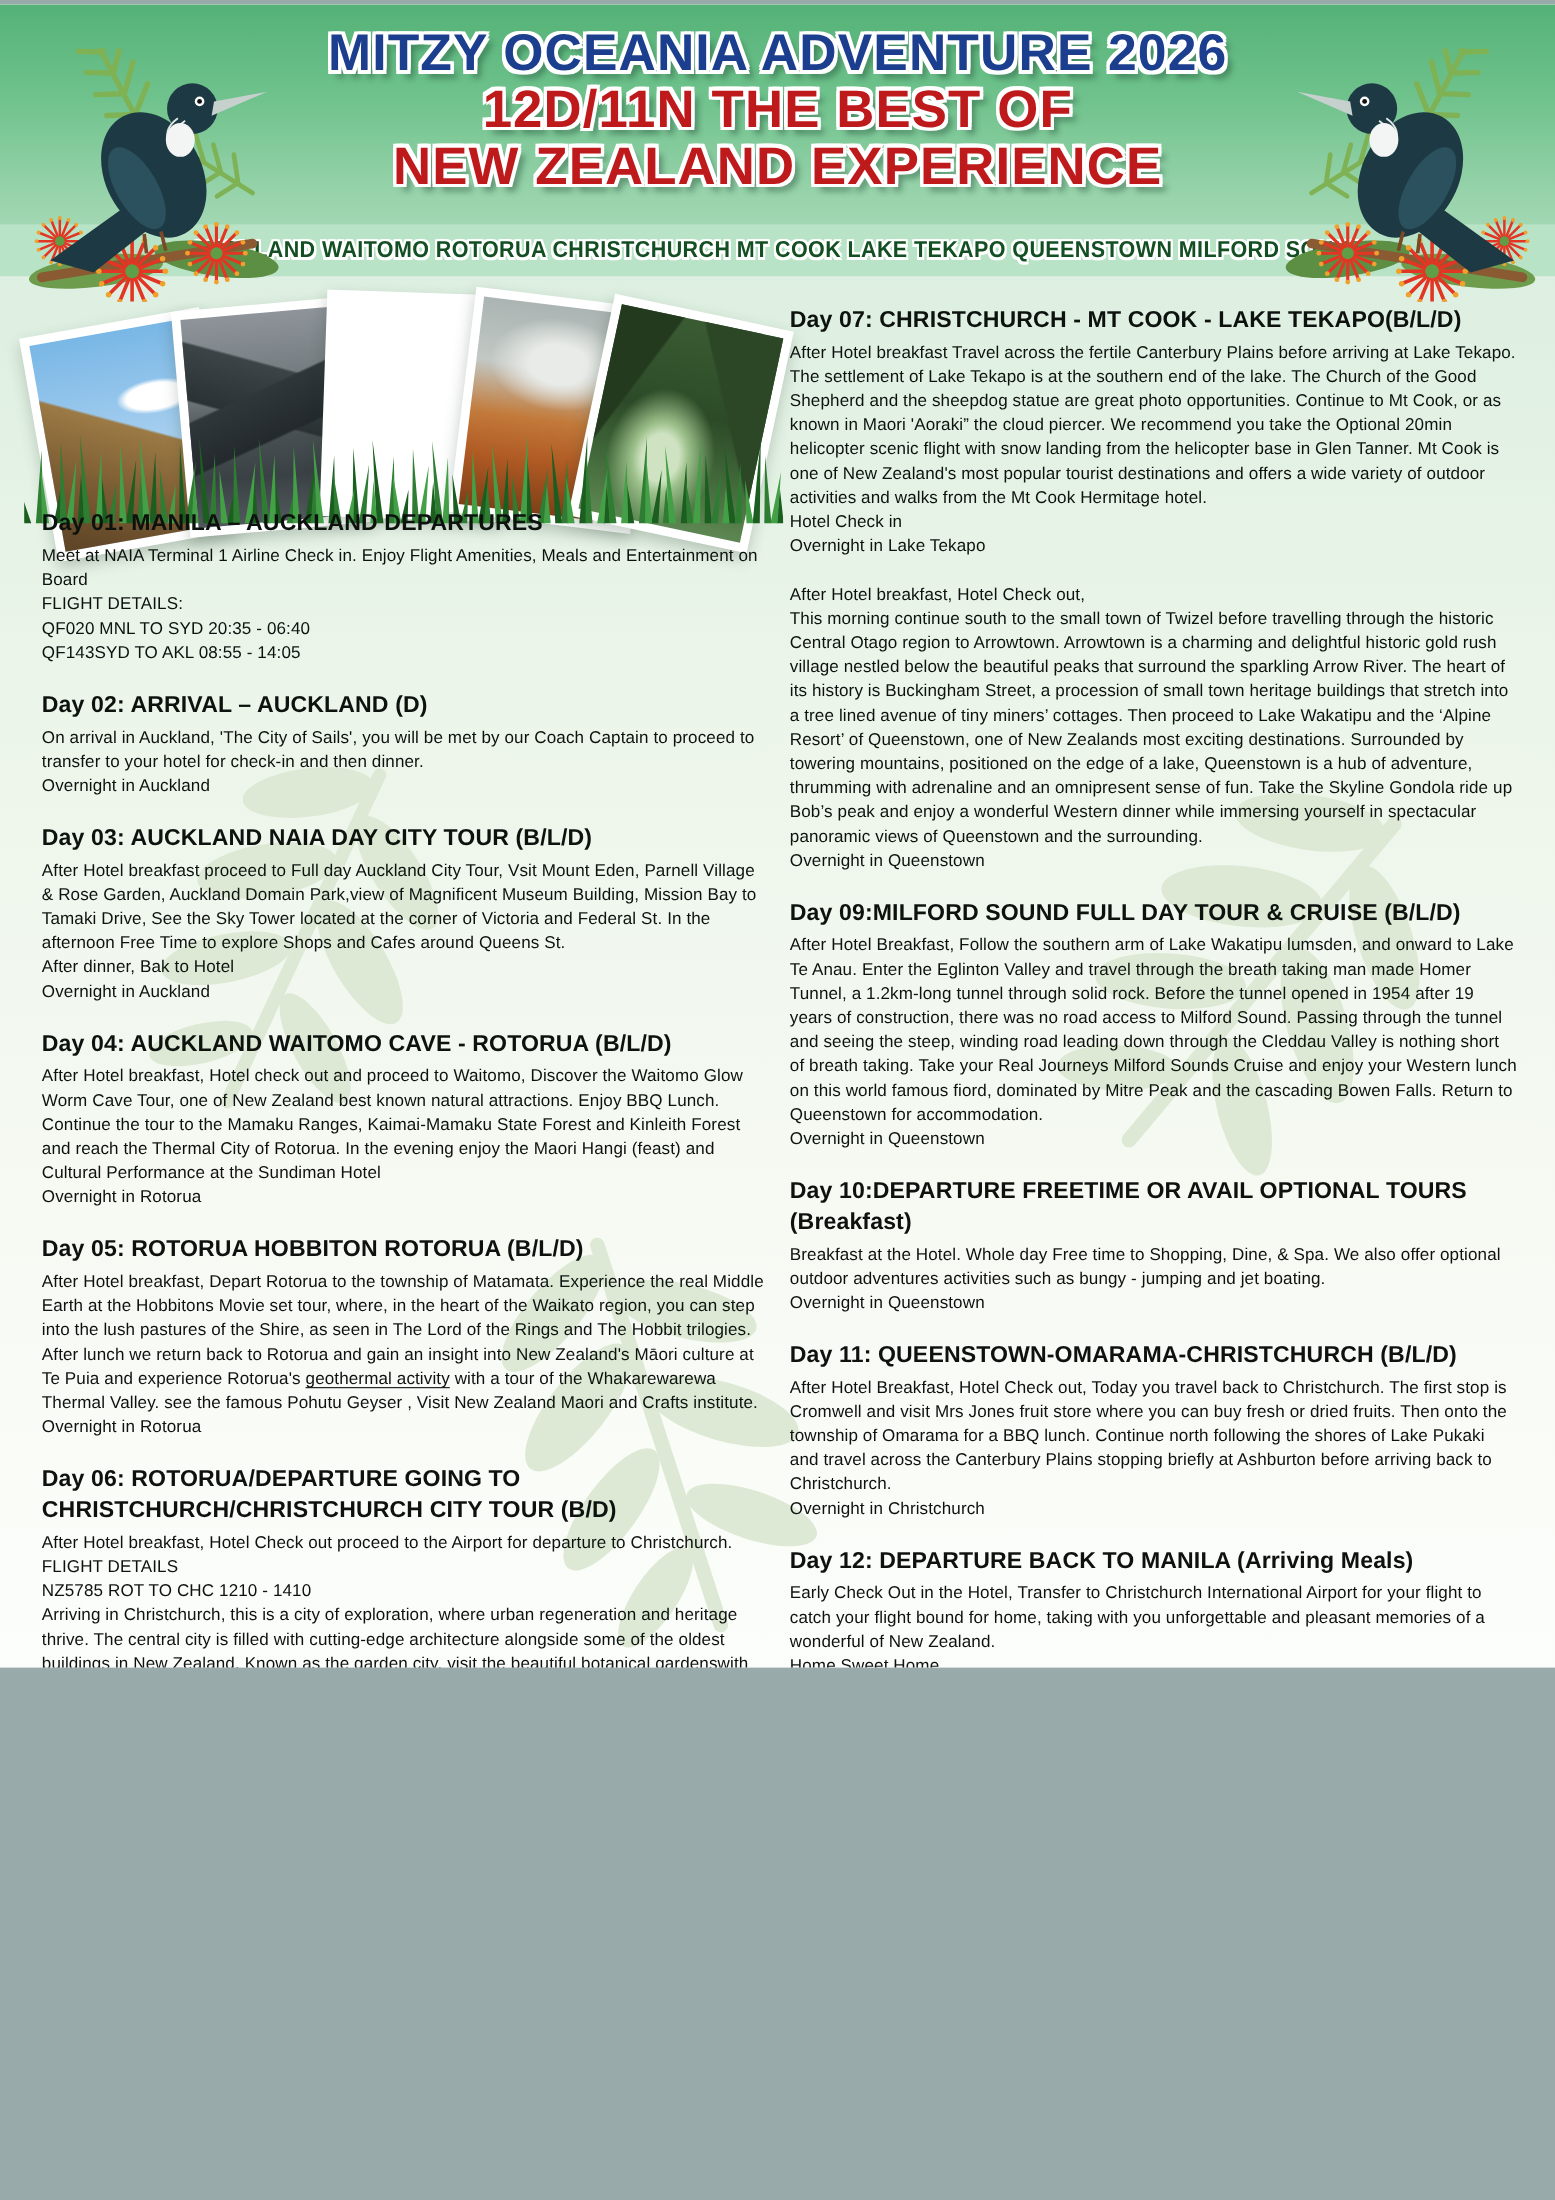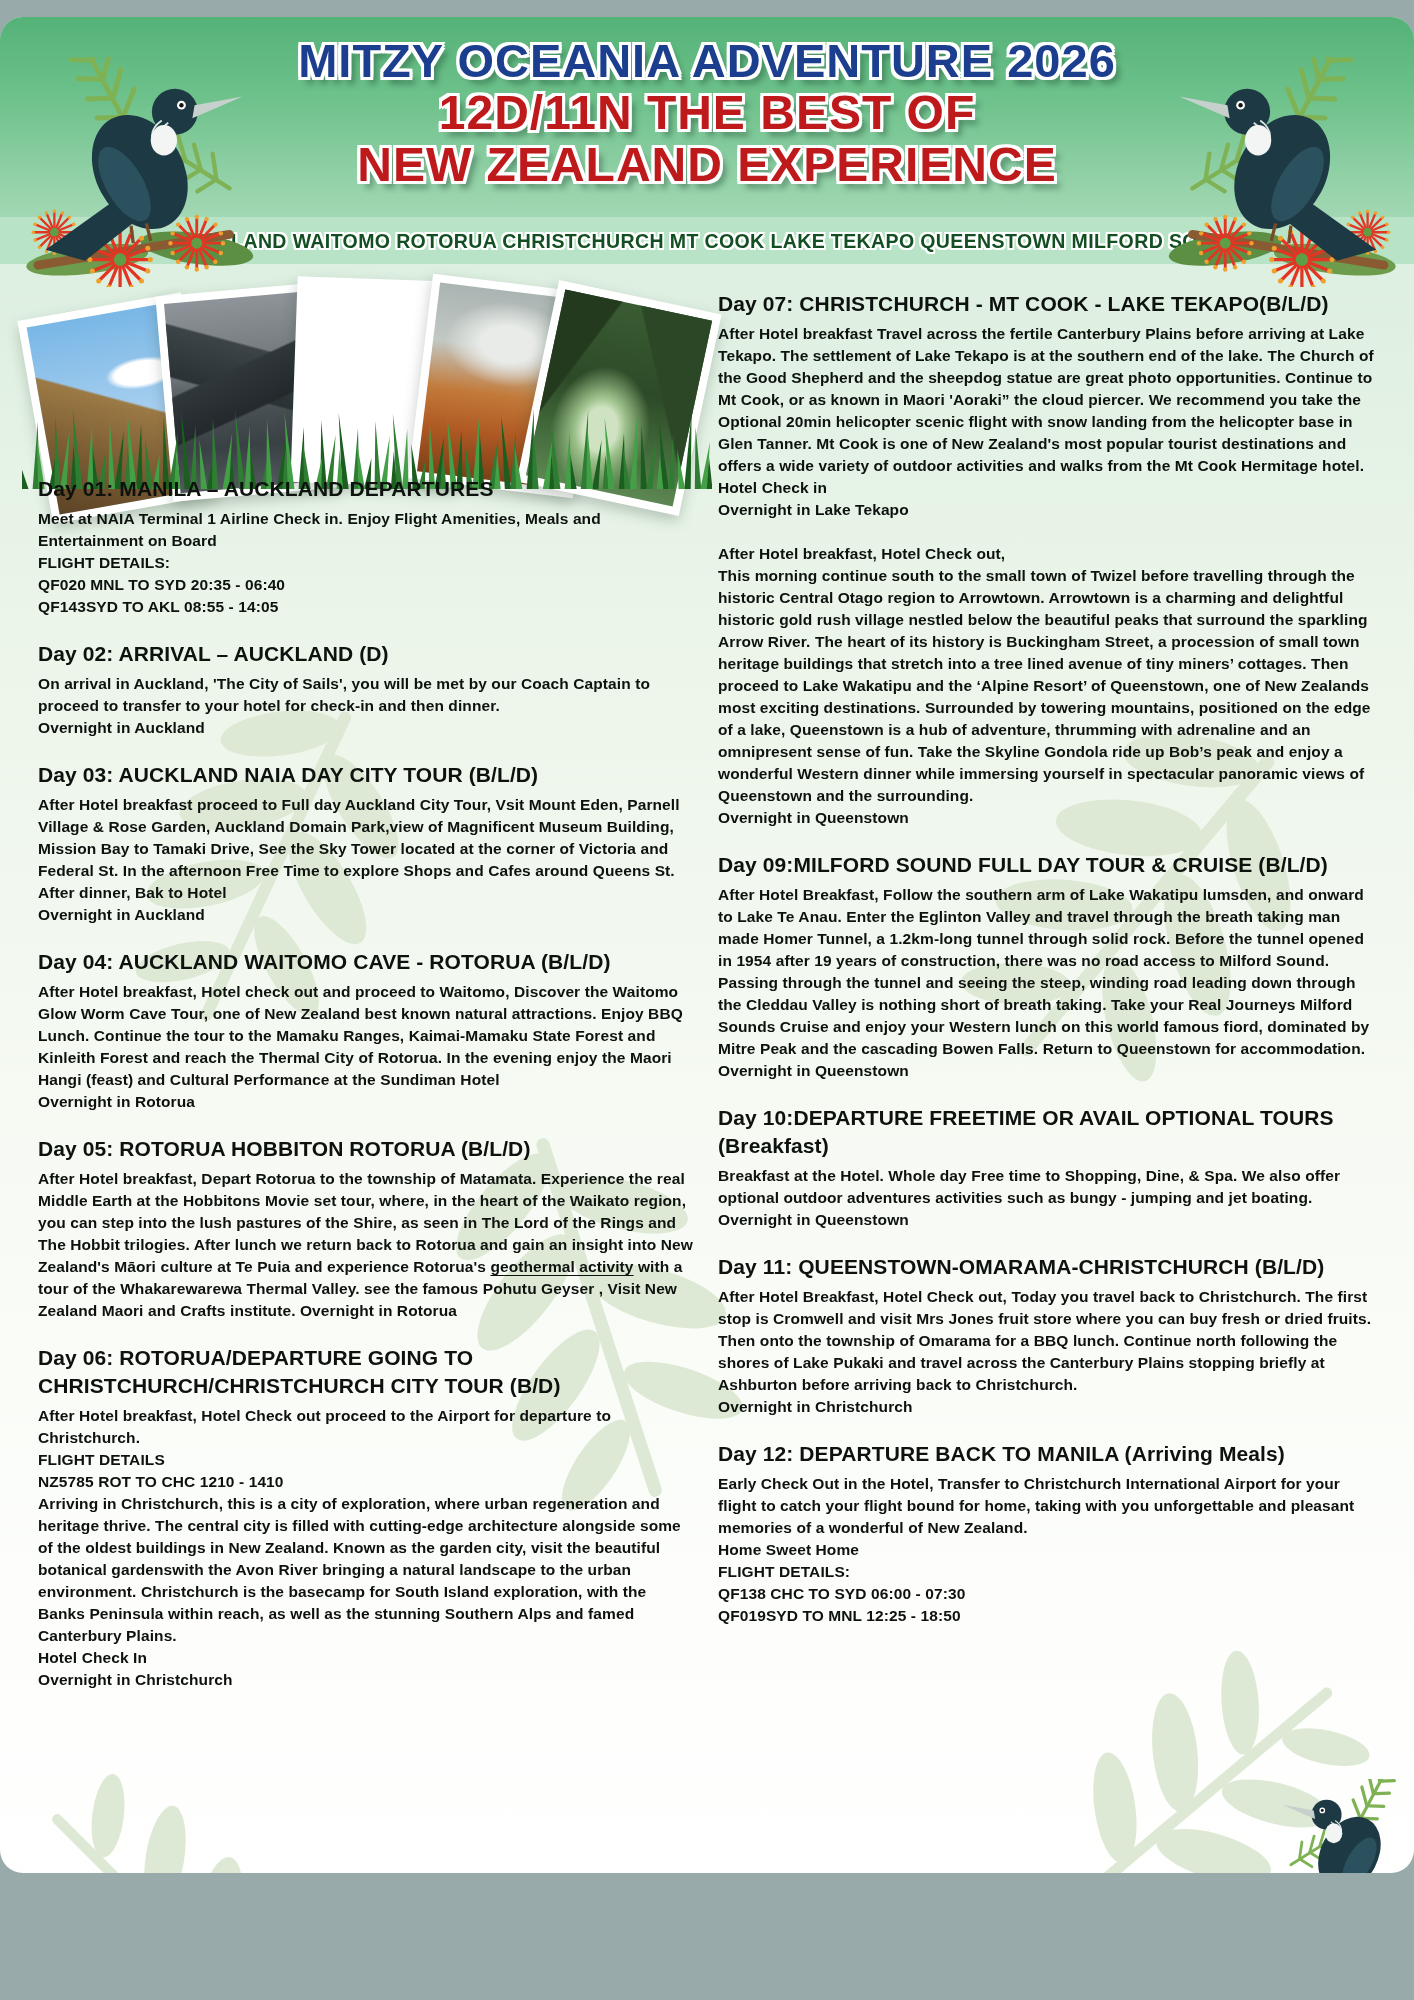--- a/index.html
+++ b/index.html
@@ -1,20 +1,19 @@
 <!DOCTYPE html>
 <html><head>
 <meta charset="utf-8">
 <style>
   html,body{margin:0;padding:0;background:#9aa;}
   .page{
-    position:relative;width:1414px;height:1856px;margin:17px auto;overflow:hidden;
+    position:relative;width:1414px;height:1512px;margin:4px auto;overflow:hidden;
     background:linear-gradient(180deg,#d7eede 0px,#dff0e2 300px,#ecf5ea 620px,#f6faf3 1100px,#fdfefc 1600px,#ffffff 2000px);
     font-family:"Liberation Sans","DejaVu Sans",sans-serif;
-    border-radius:23px;
   }
   
   .hero{position:absolute;left:0;top:0;width:1414px;height:247px;
     background:linear-gradient(180deg,#54b277 0%,#6fc28c 34%,#95d2a9 68%,#b4e0c2 100%);}
   .hero-titles{position:absolute;left:0;top:18px;width:1414px;text-align:center;z-index:3;}
   .t-navy{
     font-weight:bold;font-size:47px;line-height:52px;letter-spacing:1px;color:#1c3e8e;
     text-shadow:-3px -3px 0 #fff,3px -3px 0 #fff,-3px 3px 0 #fff,3px 3px 0 #fff,0 -3px 0 #fff,0 3px 0 #fff,-3px 0 0 #fff,3px 0 0 #fff,6px 7px 6px rgba(20,60,40,.45);
   }
   .t-red{
@@ -55,21 +54,21 @@
     linear-gradient(115deg,#233a1f 0 24%,rgba(35,58,31,0) 25%),
     linear-gradient(245deg,#2c4726 0 30%,rgba(44,71,38,0) 31%),
     linear-gradient(180deg,#3a5c33 0%,#2c4a27 45%,#446b3c 75%,#5d8752 100%);}
   .grass{position:absolute;left:0px;top:128px;width:690px;height:92px;z-index:6;}
   
   .col{position:absolute;z-index:3;color:#0d120f;}
   .col-left{left:38px;top:458px;width:658px;}
   .col-right{left:718px;top:273px;width:662px;}
   .day{margin-bottom:22px;}
   .day .ttl{font-weight:bold;font-size:21px;line-height:28px;margin-bottom:5px;letter-spacing:.1px;}
-  .day .body{font-weight:bold;font-size:15.5px;line-height:22px;white-space:pre-line;letter-spacing:.1px;}
+  .day .body{font-weight:normal;font-size:15.5px;line-height:22px;white-space:pre-line;letter-spacing:.1px;}
   .u-link{text-decoration:underline;text-underline-offset:3px;cursor:pointer;text-align:center;}
   
   .notice{position:absolute;left:592px;top:1886px;width:752px;height:100px;background:#128048;border-radius:50px;
     display:flex;align-items:center;justify-content:center;text-align:center;z-index:4;
     color:#ffffff;font-weight:bold;font-size:27px;line-height:38px;padding:0 30px;box-sizing:border-box;}
   
   .deco{position:absolute;z-index:5;pointer-events:none;}
   .wm{position:absolute;z-index:1;color:#dde9d4;pointer-events:none;}
 </style>
 </head>

